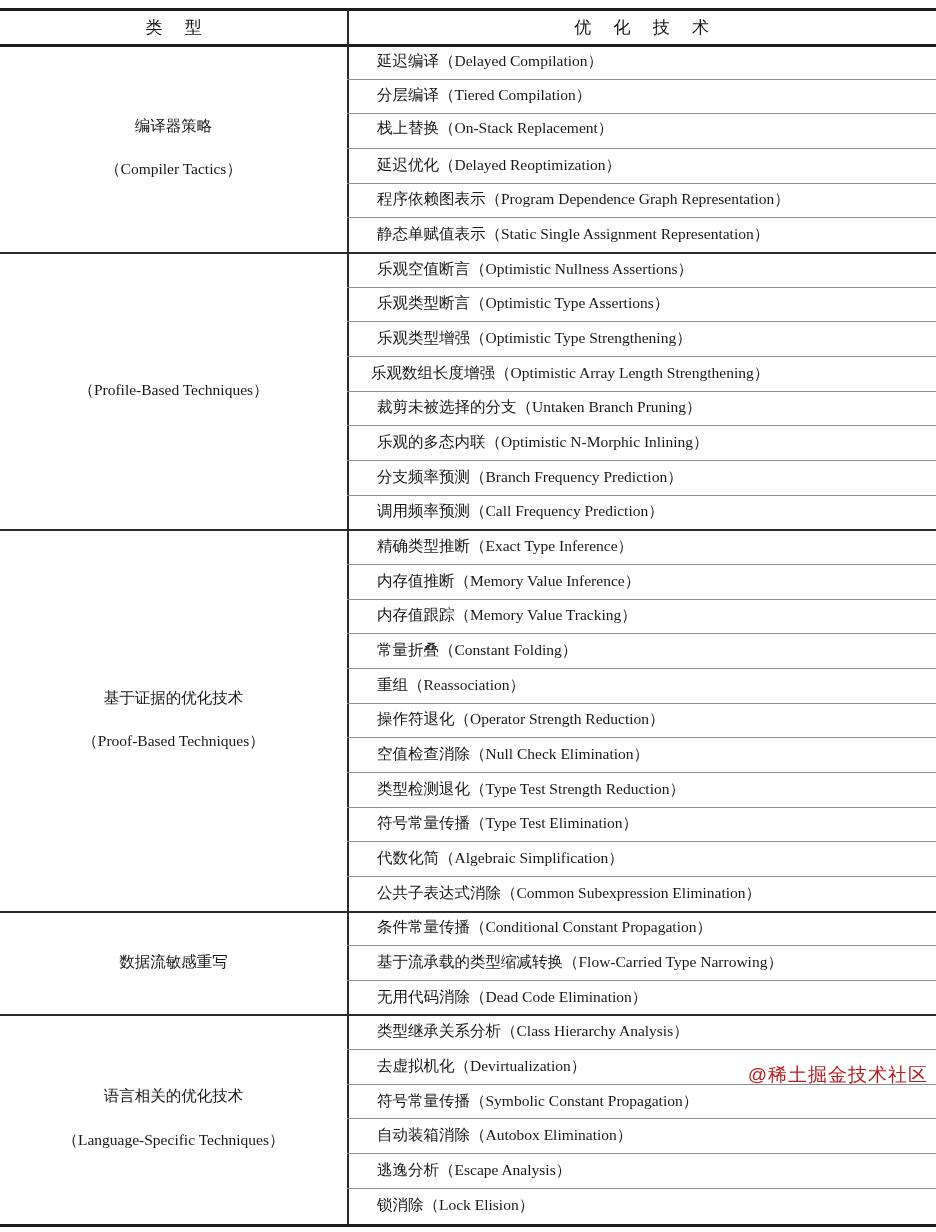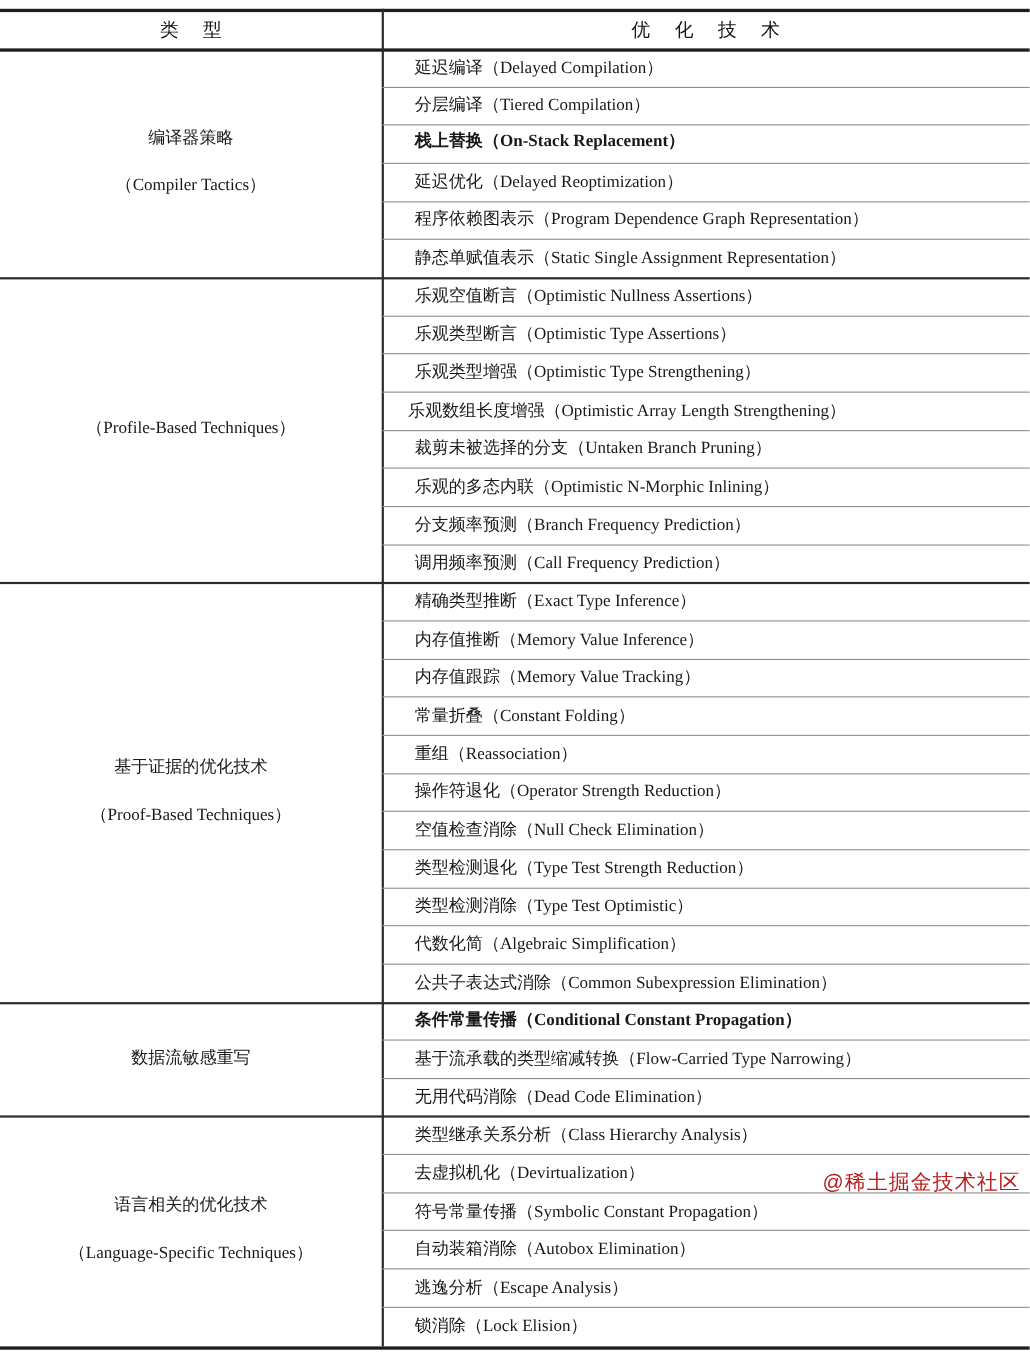--- a/index.html
+++ b/index.html
@@ -122,21 +122,21 @@
   <div id="column-divider" style="top: 8px; height: 1216px;"></div>
 
   <div id="table-body">
       <div class="category-cell" style="top: 44px; height: 207.96px;">
         <span class="cn">编译器策略</span>
         <span class="en">（Compiler Tactics）</span>
       </div>
       <div class="technique-row" style="top: 44px; height: 34.66px;">延迟编译（Delayed Compilation）</div>
       <div class="technique-row" style="top: 78.66px; height: 34.66px;">分层编译（Tiered Compilation）</div>
       <div class="rule thin" style="top: 78.66px;"></div>
-      <div class="technique-row" style="top: 111px; height: 34.66px; font-weight: bold;">栈上替换（On-Stack Replacement）</div>
+      <div class="technique-row" style="top: 111px; height: 34.66px;">栈上替换（On-Stack Replacement）</div>
       <div class="rule thin" style="top: 113.32px;"></div>
       <div class="technique-row" style="top: 147.98px; height: 34.66px;">延迟优化（Delayed Reoptimization）</div>
       <div class="rule thin" style="top: 147.98px;"></div>
       <div class="technique-row" style="top: 182.64px; height: 34.66px;">程序依赖图表示（Program Dependence Graph Representation）</div>
       <div class="rule thin" style="top: 182.64px;"></div>
       <div class="technique-row" style="top: 217.3px; height: 34.66px;">静态单赋值表示（Static Single Assignment Representation）</div>
       <div class="rule thin" style="top: 217.3px;"></div>
       <div class="rule section" style="top: 251.96px;"></div>
       <div class="category-cell" style="top: 251.96px; height: 277.28px;">
         <span class="en">（Profile-Based Techniques）</span>
@@ -169,31 +169,31 @@
       <div class="technique-row" style="top: 633.22px; height: 34.66px;">常量折叠（Constant Folding）</div>
       <div class="rule thin" style="top: 633.22px;"></div>
       <div class="technique-row" style="top: 667.88px; height: 34.66px;">重组（Reassociation）</div>
       <div class="rule thin" style="top: 667.88px;"></div>
       <div class="technique-row" style="top: 702.54px; height: 34.66px;">操作符退化（Operator Strength Reduction）</div>
       <div class="rule thin" style="top: 702.54px;"></div>
       <div class="technique-row" style="top: 737.2px; height: 34.66px;">空值检查消除（Null Check Elimination）</div>
       <div class="rule thin" style="top: 737.2px;"></div>
       <div class="technique-row" style="top: 771.86px; height: 34.66px;">类型检测退化（Type Test Strength Reduction）</div>
       <div class="rule thin" style="top: 771.86px;"></div>
-      <div class="technique-row" style="top: 806.52px; height: 34.66px;">类型检测消除（Type Test Optimistic）</div>
+      <div class="technique-row" style="top: 806.52px; height: 34.66px;">符号常量传播（Type Test Elimination）</div>
       <div class="rule thin" style="top: 806.52px;"></div>
       <div class="technique-row" style="top: 841.18px; height: 34.66px;">代数化简（Algebraic Simplification）</div>
       <div class="rule thin" style="top: 841.18px;"></div>
       <div class="technique-row" style="top: 875.84px; height: 34.66px;">公共子表达式消除（Common Subexpression Elimination）</div>
       <div class="rule thin" style="top: 875.84px;"></div>
       <div class="rule section" style="top: 910.5px;"></div>
       <div class="category-cell" style="top: 910.5px; height: 103.98px;">
         <span class="cn">数据流敏感重写</span>
       </div>
-      <div class="technique-row" style="top: 910.5px; height: 34.66px; font-weight: bold;">条件常量传播（Conditional Constant Propagation）</div>
+      <div class="technique-row" style="top: 910.5px; height: 34.66px;">条件常量传播（Conditional Constant Propagation）</div>
       <div class="technique-row" style="top: 945.16px; height: 34.66px;">基于流承载的类型缩减转换（Flow-Carried Type Narrowing）</div>
       <div class="rule thin" style="top: 945.16px;"></div>
       <div class="technique-row" style="top: 979.82px; height: 34.66px;">无用代码消除（Dead Code Elimination）</div>
       <div class="rule thin" style="top: 979.82px;"></div>
       <div class="rule section" style="top: 1014.48px;"></div>
       <div class="category-cell" style="top: 1014.48px; height: 207.96px;">
         <span class="cn">语言相关的优化技术</span>
         <span class="en">（Language-Specific Techniques）</span>
       </div>
       <div class="technique-row" style="top: 1014.48px; height: 34.66px;">类型继承关系分析（Class Hierarchy Analysis）</div>

